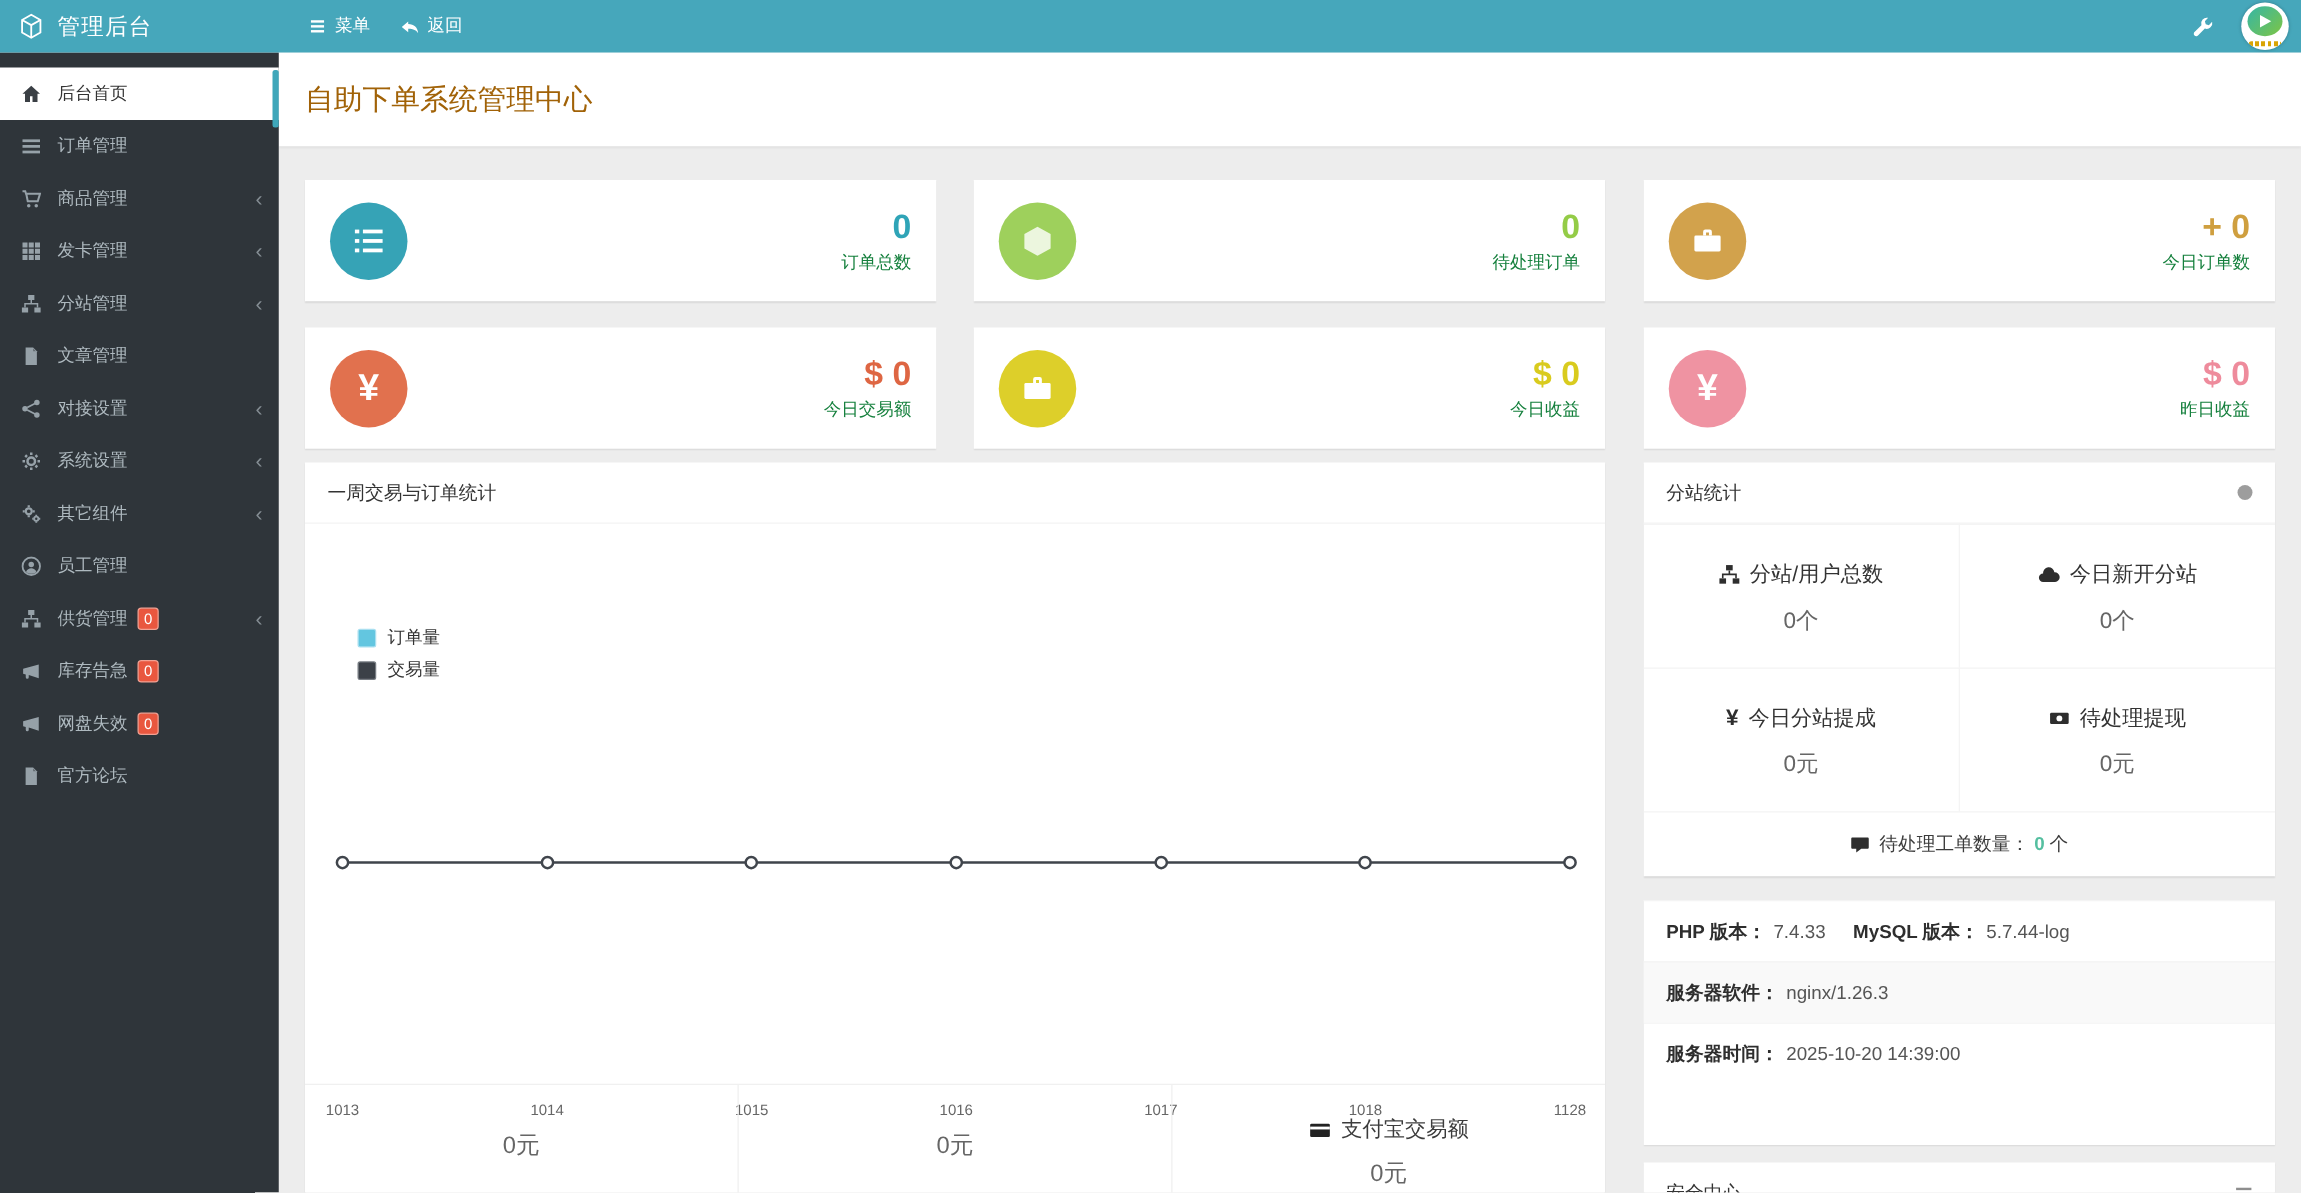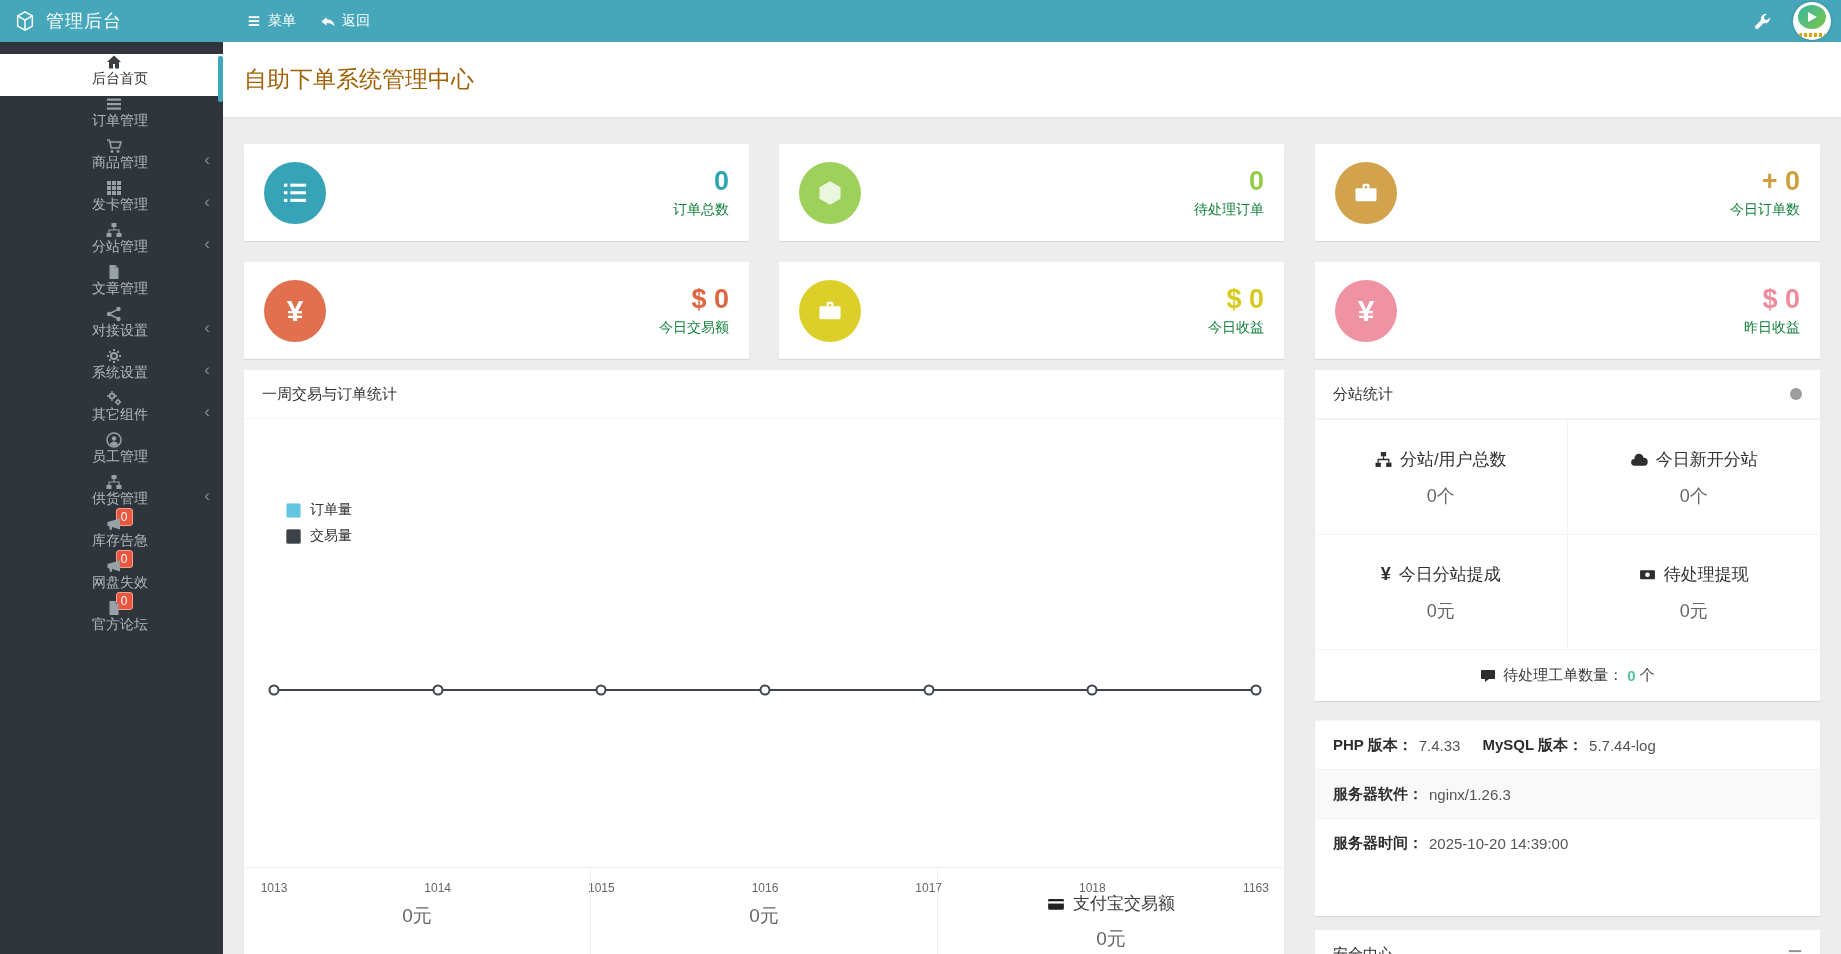--- a/index.html
+++ b/index.html
@@ -15,21 +15,21 @@
   .tb-item svg { margin-right:7px; }
   .tb-right { margin-left:auto; display:flex; align-items:center; margin-right:10px; }
   .wrench-btn { color:#fff; margin-right:22px; cursor:pointer; display:flex; }
   .corner-logo { width:38px; height:38px; border-radius:50%; background:#fff; position:relative; box-shadow:0 0 3px rgba(0,0,0,.25); overflow:hidden; }
   .corner-logo .play { position:absolute; left:5px; top:3px; width:28px; height:24px; border-radius:50%; background:linear-gradient(135deg,#35b6a6,#7ec544); }
   .corner-logo .tri { position:absolute; left:15px; top:10px; width:0; height:0; border-left:9px solid #fff; border-top:5px solid transparent; border-bottom:5px solid transparent; }
   .corner-logo .tiny { position:absolute; left:6px; bottom:3px; width:26px; height:4px; background:repeating-linear-gradient(90deg,#d9a404 0 3px,transparent 3px 5px); border-radius:2px; }
 
   
   .sidebar { position:absolute; left:0; top:42px; width:223px; height:912px; background:#2f353a; padding-top:12px; z-index:20; }
-  .sb-item { position:relative; height:42px; display:flex; align-items:center; padding-left:17px; color:#aeb9bf; font-size:14px; cursor:pointer;flex-direction:column; }
+  .sb-item { position:relative; height:42px; display:flex; align-items:center; padding-left:17px; color:#aeb9bf; font-size:14px; cursor:pointer; }
   .sb-item svg { flex:0 0 16px; margin-right:13px; color:#96a1a8; }
   .sb-item.active { background:#fff; color:#333; }
   .sb-item.active svg { color:#3a3f44; }
   .chev { position:absolute; right:13px; top:50%; transform:translateY(-50%); color:#848d93; font-size:17px; line-height:1; }
   .badge { display:inline-block; margin-left:8px; min-width:17px; text-align:center; padding:1px 4px; background:#e9573f; border:1px solid #f2a193; color:#fff; font-size:12px; line-height:14px; border-radius:3px; }
   .sb-scrollthumb { position:absolute; right:0; top:14px; width:5px; height:46px; background:#3fa7ba; border-radius:2px; }
 
   
   .content { position:absolute; left:223px; top:42px; width:1618px; height:912px; background:#ededed; }
   .content-header { position:absolute; left:0; top:0; width:1618px; height:75px; background:#fff; box-shadow:0 1px 2px rgba(0,0,0,.06); display:flex; align-items:center; padding-left:21px; }
@@ -386,21 +386,21 @@
           <span class="marker m6"></span>
           <span class="marker m7"></span>
         </div>
         <div class="plot-span xlabels">
           <span class="xlab m1">1013</span>
           <span class="xlab m2">1014</span>
           <span class="xlab m3">1015</span>
           <span class="xlab m4">1016</span>
           <span class="xlab m5">1017</span>
           <span class="xlab m6">1018</span>
-          <span class="xlab m7">1163</span>
+          <span class="xlab m7">1128</span>
         </div>
       </div>
       <div class="pay-row">
         <div class="pay-cell">
           <div class="pay-value">0元</div>
         </div>
         <div class="pay-cell">
           <div class="pay-value">0元</div>
         </div>
         <div class="pay-cell">

